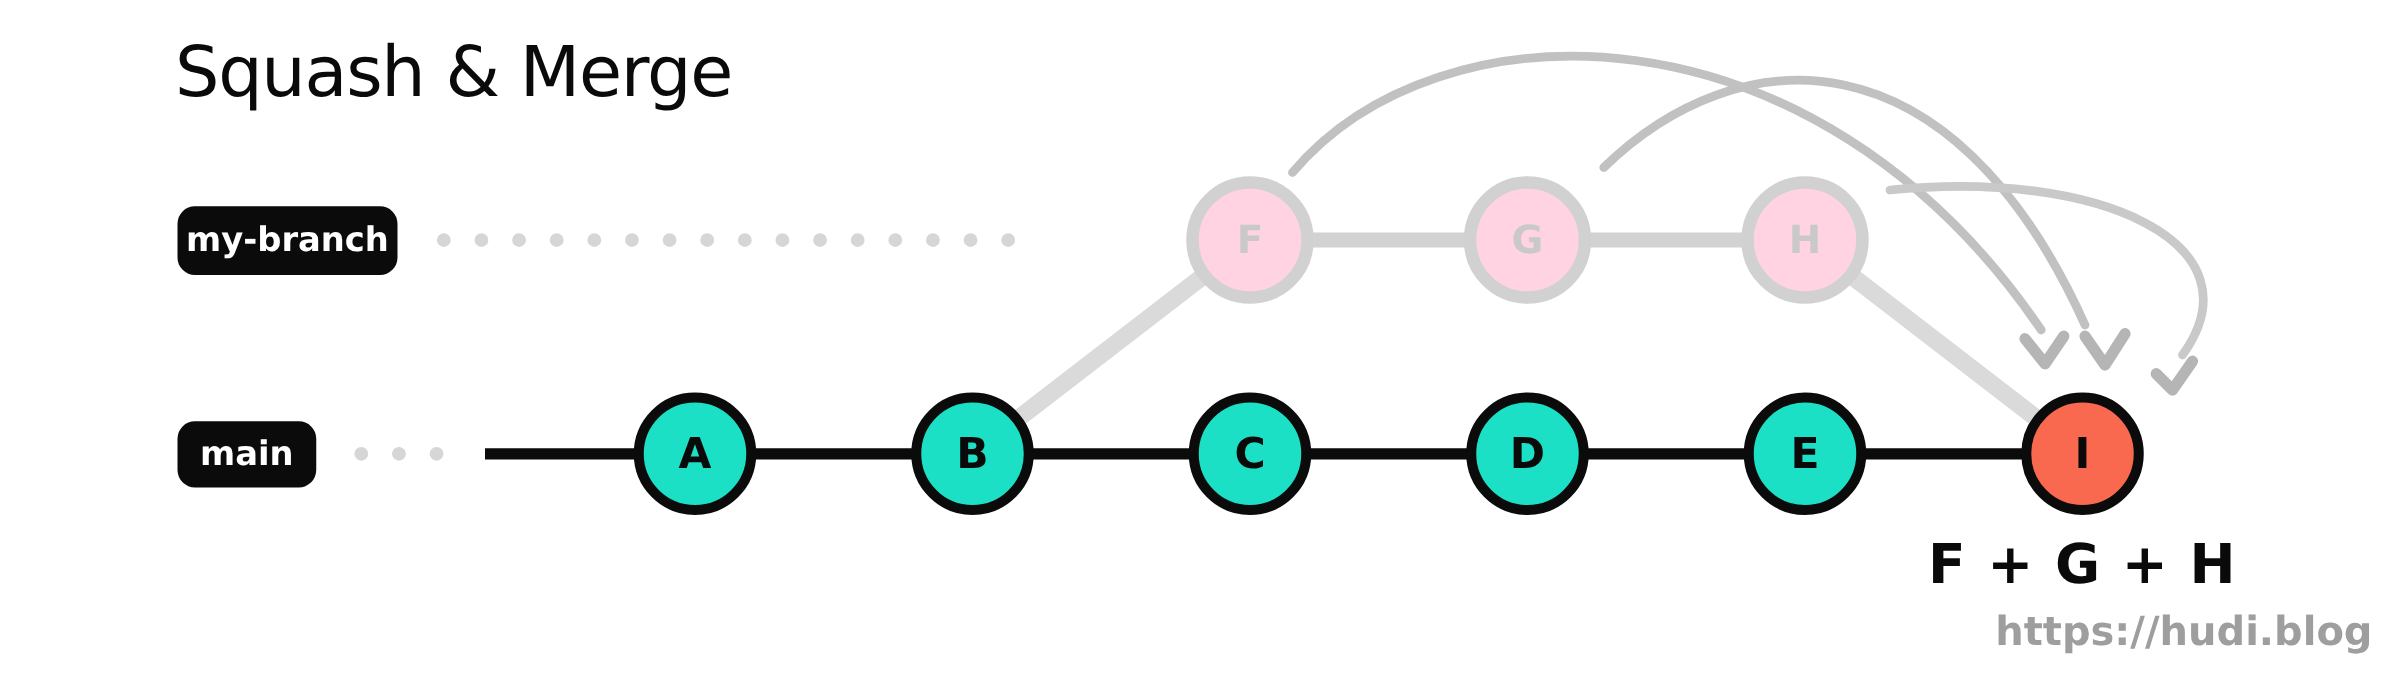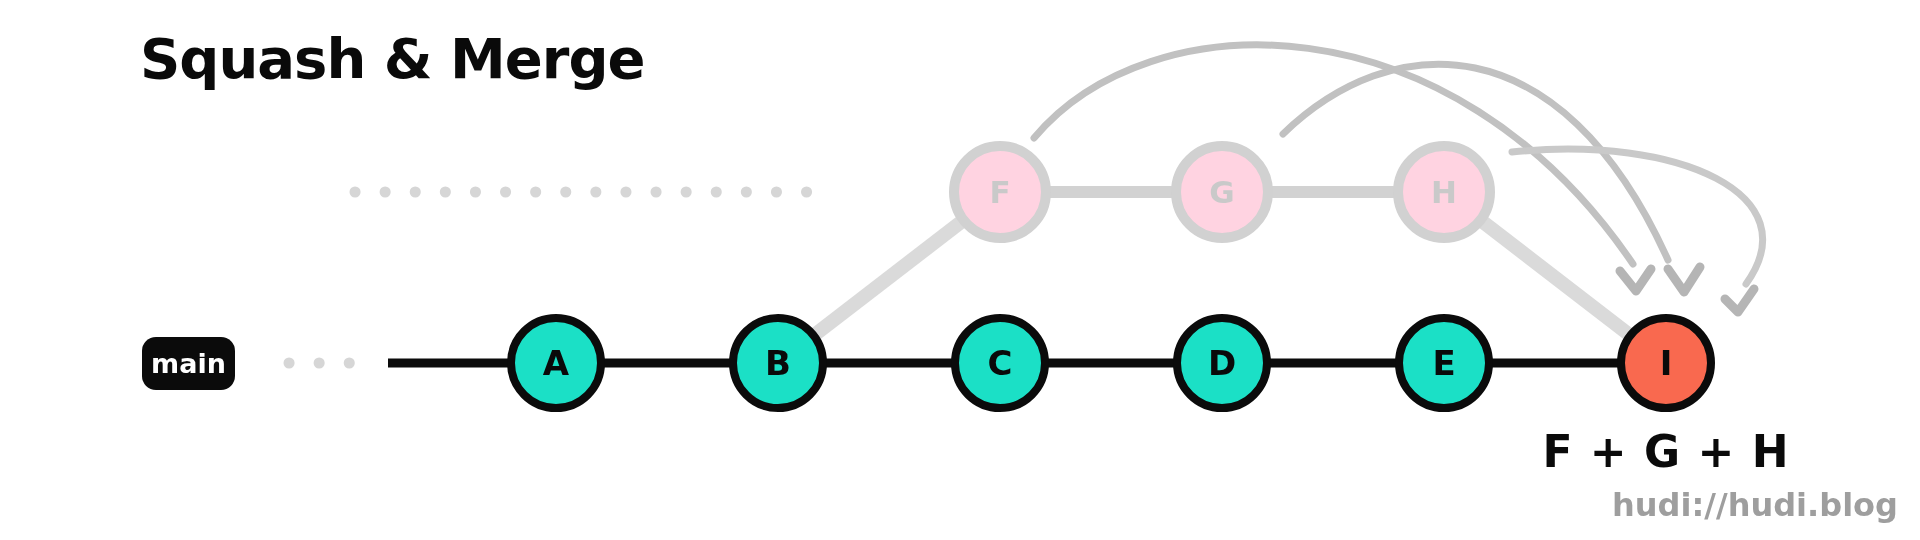--- a/index.html
+++ b/index.html
@@ -20,39 +20,39 @@
     left: 0;
     top: 0;
     width: 1920px;
     height: 540px;
   }
   .diagram-title {
     position: absolute;
     left: 140px;
     top: 26px;
     font-size: 56px;
-    font-weight: bold;
+    font-weight: normal;
     color: #0a0a0a;
     letter-spacing: -1px;
     white-space: nowrap;
   }
   .branch-tag {
     position: absolute;
     background: #0b0b0b;
     color: #ffffff;
     font-weight: bold;
     font-size: 27px;
     border-radius: 14px;
     display: flex;
     align-items: center;
     justify-content: center;
     white-space: nowrap;
   }
   .tag-mybranch { left: 142px; top: 165px; width: 176px; height: 55px; }
-  .tag-main     { left: 142px; top: 337px; width: 93px; height: 53px; text-align: right; }
+  .tag-main     { left: 142px; top: 337px; width: 111px; height: 53px; text-align: right; }
 
   .commit {
     position: absolute;
     width: 82px;
     height: 82px;
     border-radius: 50%;
     display: flex;
     align-items: center;
     justify-content: center;
     font-weight: bold;
@@ -129,20 +129,23 @@
     <path d="M 1283 134 C 1390 30 1560 20 1668 260" fill="none" stroke="#c1c1c1" stroke-width="7" stroke-linecap="round"></path>
     <path d="M 1512 152 C 1680 135 1810 195 1746 284" fill="none" stroke="#c9c9c9" stroke-width="7" stroke-linecap="round"></path>
 
     <polyline points="1620,271 1636,291 1651,269" fill="none" stroke="#b5b5b5" stroke-width="9" stroke-linecap="round" stroke-linejoin="round"></polyline>
     <polyline points="1668,269 1684,292 1700,267" fill="none" stroke="#b5b5b5" stroke-width="9" stroke-linecap="round" stroke-linejoin="round"></polyline>
     <polyline points="1725,299 1738,312 1754,289" fill="none" stroke="#b5b5b5" stroke-width="9" stroke-linecap="round" stroke-linejoin="round"></polyline>
   </svg>
 
   <div class="diagram-title">Squash &amp; Merge</div>
 
+  <div class="branch-tag tag-mybranch">
+    <span>my-branch</span>
+  </div>
   <div class="branch-tag tag-main">
     <span>main</span>
   </div>
 
   <div class="commit commit-faded" style="left:949px; top:141px;">
     <span>F</span>
   </div>
   <div class="commit commit-faded" style="left:1171px; top:141px;">
     <span>G</span>
   </div>
@@ -163,15 +166,15 @@
     <span>D</span>
   </div>
   <div class="commit commit-main" style="left:1395px; top:314px;">
     <span>E</span>
   </div>
   <div class="commit commit-squashed" style="left:1617px; top:314px;">
     <span>I</span>
   </div>
 
   <div class="squashed-caption">F + G + H</div>
-  <div class="credit-url">hudi://hudi.blog</div>
+  <div class="credit-url">https://hudi.blog</div>
 
 </div>
 
 </body></html>

